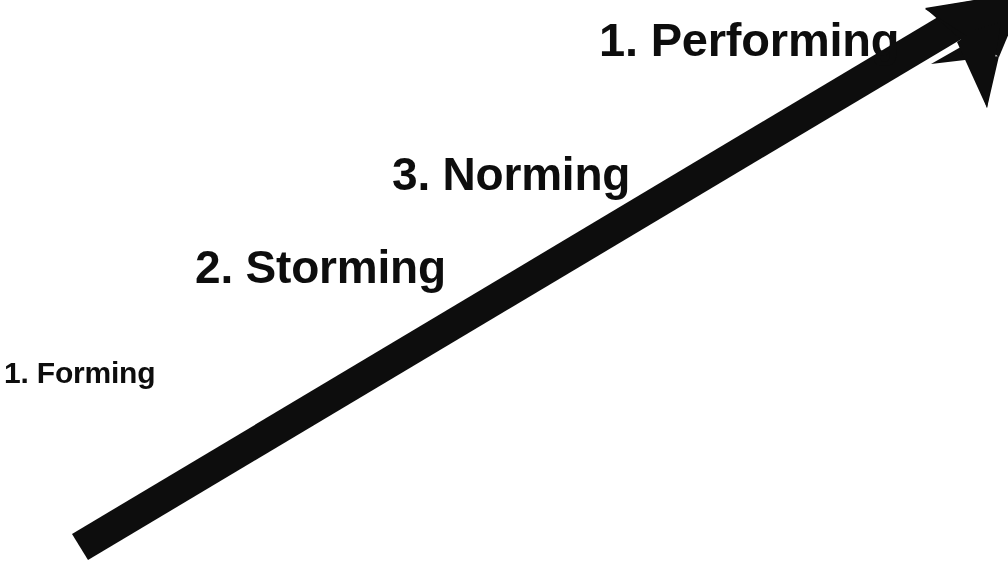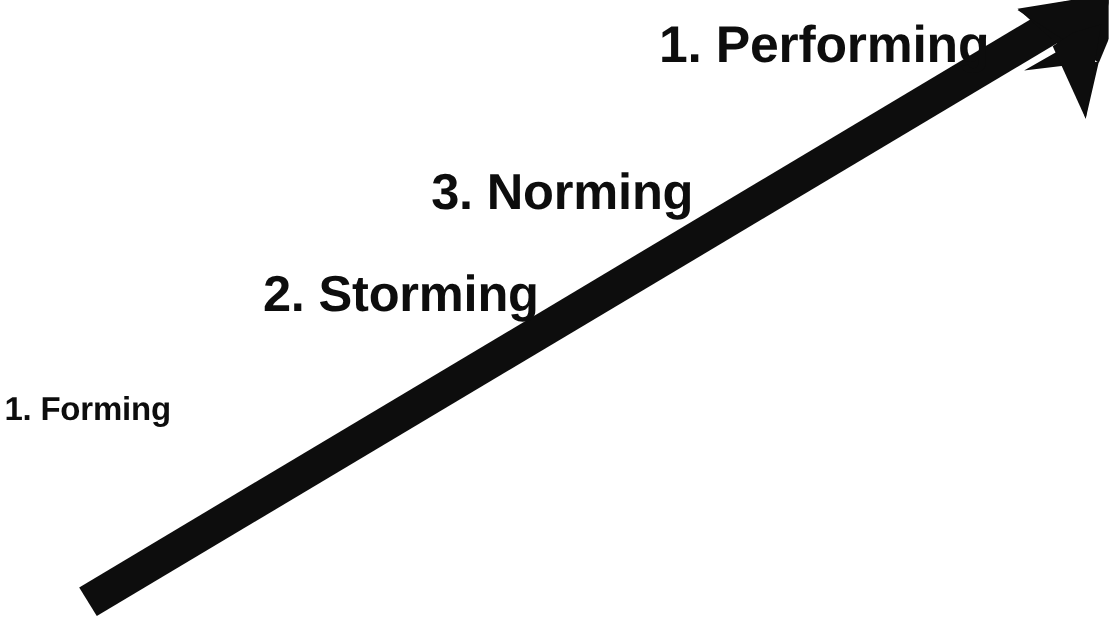--- a/index.html
+++ b/index.html
@@ -36,21 +36,20 @@
   }
   #stage-label-1 {
     left: 4px;
     top: 358px;
     font-size: 30px;
   }
   #stage-label-2 {
     left: 195px;
     top: 244px;
     font-size: 46px;
-    margin-left: 44px;
   }
   #stage-label-3 {
     left: 392px;
     top: 130px;
     font-size: 46px;
     margin-top: 21px;
   }
   #stage-label-4 {
     left: 599px;
     top: 16px;

